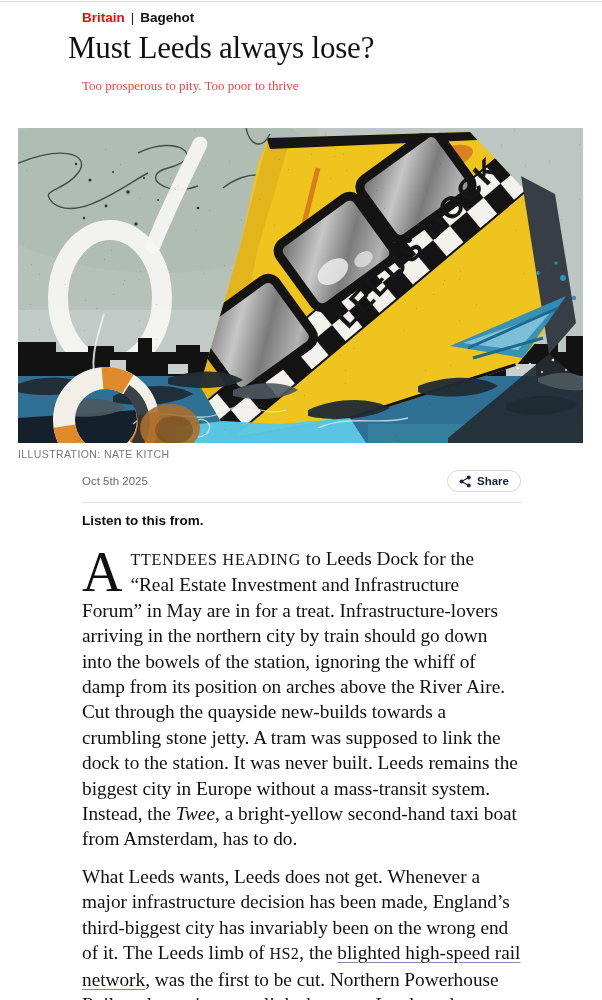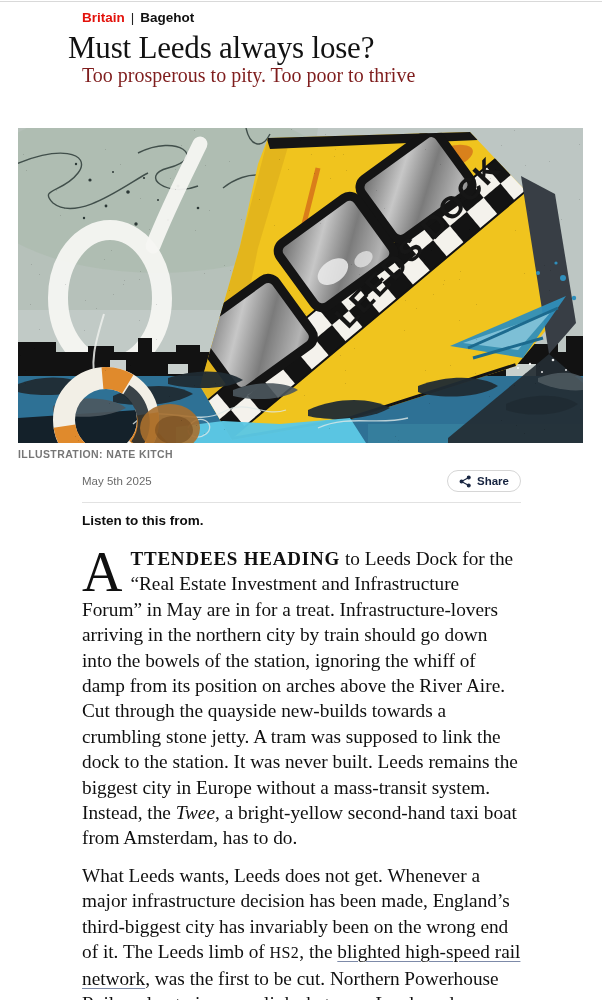--- a/index.html
+++ b/index.html
@@ -15,46 +15,46 @@
   .top-hairline{position:absolute;top:1px;left:0;width:602px;height:1px;background:#d9d9d9;}
 
   .breadcrumb{position:absolute;top:10px;left:82px;font-size:13.5px;font-weight:700;color:#101010;}
   .breadcrumb .section{color:var(--brand-red);cursor:pointer;}
   .breadcrumb .sep{font-weight:400;color:#222;padding:0 6px;}
   .breadcrumb .column{color:#101010;cursor:pointer;}
 
   .headline{position:absolute;top:30px;left:68px;width:460px;
     font-family:"Liberation Serif","DejaVu Serif",serif;font-weight:500;
     font-size:31px;line-height:36px;color:#121212;letter-spacing:-0.2px;}
-  .subtitle{position:absolute;top:64px;left:82px;width:460px;
+  .subtitle{position:absolute;top:78px;left:82px;width:460px;
     font-family:"Liberation Serif","DejaVu Serif",serif;font-weight:400;
-    font-size:20px;color:#7f1d1d;}
+    font-size:13px;color:#ef4444;}
 
   .figure{position:absolute;top:128px;left:18px;width:565px;height:315px;overflow:hidden;background:var(--sky-green);}
   .figure svg{display:block;}
 
-  .caption{position:absolute;top:448px;left:18px;font-size:10.5px;letter-spacing:.4px;color:#767676;font-weight:700;}
+  .caption{position:absolute;top:448px;left:18px;font-size:10.5px;letter-spacing:.4px;color:#767676;font-weight:400;}
 
   .meta-row{position:absolute;top:469px;left:82px;width:439px;height:24px;
     display:flex;align-items:center;justify-content:space-between;}
   .date{font-size:11.5px;color:#6b6b6b;}
   .share-btn{display:inline-flex;align-items:center;gap:5px;height:22px;padding:8px 11px;
     border:1px solid #d6d6d6;border-radius:12px;background:#fff;cursor:pointer;
     font-size:11.5px;font-weight:700;color:#16233f;font-family:inherit;}
   .share-btn svg{display:block;}
 
   .divider{position:absolute;top:502px;left:82px;width:439px;height:1px;background:#e2e2e2;}
 
   .listen{position:absolute;top:513px;left:82px;font-size:13.5px;font-weight:700;color:#0e0e0e;}
 
   .article-body{position:absolute;top:546px;left:82px;width:440px;
     font-family:"Liberation Serif","DejaVu Serif",serif;font-size:19.3px;line-height:25.4px;color:#101010;}
   .article-body p + p{margin-top:12px;}
   .dropcap{float:left;font-size:56px;line-height:45px;padding:4px 8px 0 0;color:#101010;}
-  .smallcaps{font-size:19px;letter-spacing:.8px;font-weight:bold;}
+  .smallcaps{font-size:16px;letter-spacing:.8px;}
   .hs2{font-size:16px;letter-spacing:.4px;}
   .body-link{color:#101010;text-decoration:underline;text-decoration-color:var(--link-underline);
     text-decoration-thickness:1px;text-underline-offset:3px;cursor:pointer;}
 
   
   .sky-base{fill:var(--sky-green);}
   .water-base{fill:var(--water-blue);}
   .boat-body{fill:var(--boat-yellow);}
   .splash-main{fill:var(--splash-blue);}
   .buoy-orange{stroke:var(--lifebuoy-orange);}
@@ -244,21 +244,21 @@
       <ellipse cx="152" cy="300" rx="30" ry="24" fill="#a96f2d" opacity="0.9"></ellipse>
       <ellipse cx="156" cy="302" rx="19" ry="14" fill="#6c441a" opacity="0.5"></ellipse>
 
       <rect width="565" height="315" filter="url(#grainF)" opacity="0.12"></rect>
     </svg>
   </div>
 
   <div class="caption">ILLUSTRATION: NATE KITCH</div>
 
   <div class="meta-row">
-    <span class="date">May 5th 2025</span>
+    <span class="date">Oct 5th 2025</span>
     <button class="share-btn">
       <svg width="13" height="13" viewBox="0 0 18 18">
         <g stroke="#16233f" stroke-width="1.5" fill="#16233f">
           <circle cx="13.5" cy="3.5" r="2"></circle>
             <circle cx="3.5" cy="9" r="2"></circle>
             <circle cx="13.5" cy="14.5" r="2"></circle>
           <path d="M5.3,8 L11.7,4.4 M5.3,10 L11.7,13.6" fill="none"></path>
         </g>
       </svg>
       <span>Share</span>

